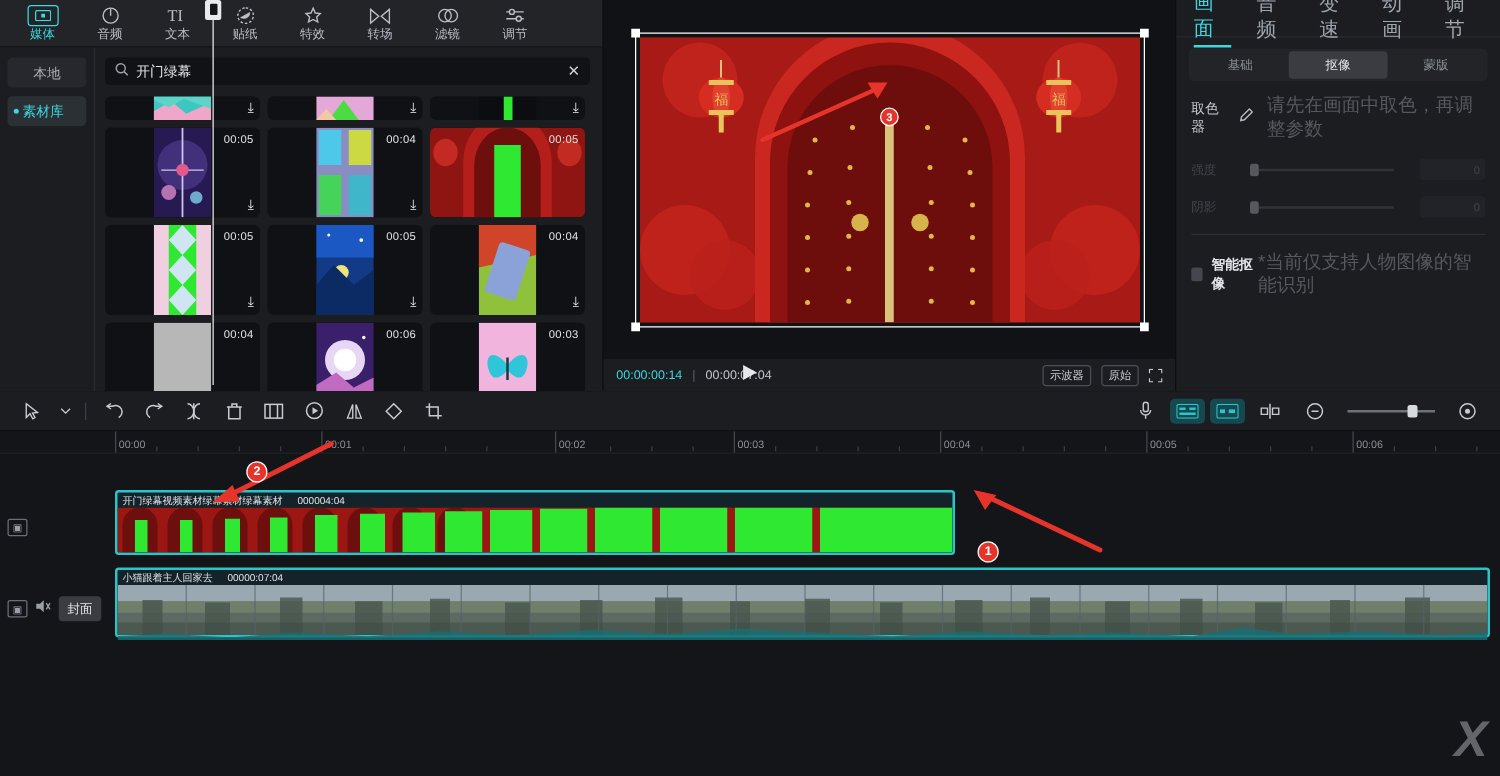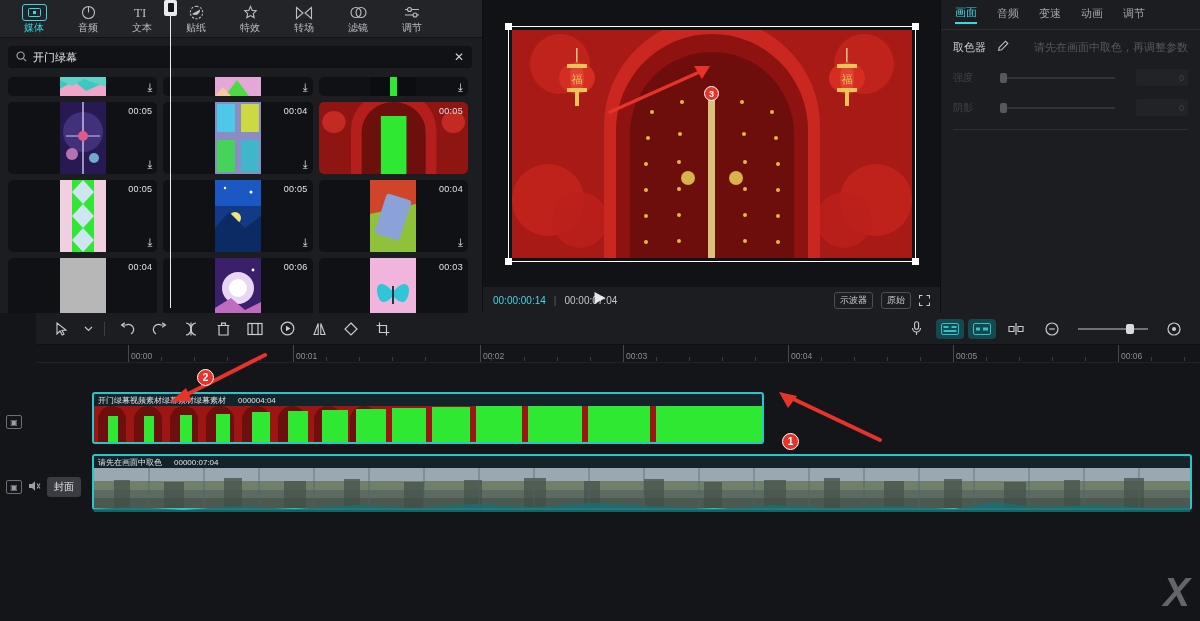--- a/index.html
+++ b/index.html
@@ -69,48 +69,48 @@
   .tc-cur { font-size:10px; color:#3cd7e0; }
   .tc-sep { color:#5c6068; font-size:10px;}
   .tc-tot { font-size:10px; color:#c2c7cd;}
   .play-btn { position:absolute; left:50%; transform:translateX(-50%); cursor:pointer;}
   .pc-right { margin-left:auto; display:flex; align-items:center; gap:8px;}
   .pbtn { font-size:9px; color:#c7cbd1; border:1px solid #4a4e55; border-radius:3px; padding:1px 5px; cursor:pointer;}
   .pico { color:#c7cbd1; cursor:pointer; display:flex; align-items:center;}
 
   
   .props { width:260px; height:313px; background:#1c1d21; border-left:1px solid #0d0d0f; display:flex; flex-direction:column;}
-  .prop-tabs { height:30px; display:flex; align-items:center; gap:20px; padding:0 14px; font-size:11px;
+  .prop-tabs { height:30px; display:flex; align-items:center; gap:20px; padding:0 14px; font-size:16px;
                color:#9fa5ad; border-bottom:1px solid #2a2b30;}
   .prop-tabs .pt { cursor:pointer; padding-bottom:2px;}
   .prop-tabs .pt.active { color:#3cd7e0; border-bottom:2px solid #3cd7e0;}
   .seg { display:flex; margin:9px 10px 0 10px; background:#232428; border-radius:4px; padding:2px; }
   .seg div { flex:1; text-align:center; font-size:10px; padding:4px 0; border-radius:3px; color:#8d939b; cursor:pointer;}
   .seg div.active { background:#3a3c42; color:#e6e9ec;}
   .prop-body { flex:1; padding:10px 12px; font-size:10px; overflow:hidden;}
   .row { display:flex; align-items:center; margin-bottom:12px; }
   .chk { width:11px; height:11px; border-radius:2px; background:#2bc4c9; margin-right:7px; position:relative; cursor:pointer;}
   .chk::after { content:"✓"; position:absolute; left:1px; top:-2px; font-size:9px; color:#10232b;}
   .chk.off { background:#44474d; }
   .chk.off::after { content:""; }
   .lbl-strong { font-size:11px; color:#e2e5e9; font-weight:bold;}
   .reset { margin-left:auto; color:#b7bcc3; cursor:pointer;}
   .picker-row { display:flex; align-items:center; gap:10px; margin-bottom:14px;}
   .picker-lbl { color:#c3c8ce; font-size:11px;}
-  .hint { color:#55585e; font-size:11px; margin-left:auto;}
+  .hint { color:#55585e; font-size:15px; margin-left:auto;}
   .sl-row { display:flex; align-items:center; gap:21px; margin-bottom:13px; opacity:.45;}
   .sl-name { width:26px; font-size:10px; color:#6d7178;}
   .track { flex:1; height:2px; background:#4b4e54; position:relative;}
   .knob { position:absolute; left:0; top:-4px; width:7px; height:10px; border-radius:2px; background:#9aa0a7;}
   .numbox { width:52px; height:17px; background:#2a2c31; border-radius:3px; display:flex; align-items:center;
             justify-content:flex-end; padding-right:4px; font-size:9px; color:#6d7178;}
   .hr { height:1px; background:#2d2f34; margin:6px 0 12px;}
 
   
-  .timeline { position:absolute; left:0; top:313px; width:1200px; height:308px; background:#141519;padding-left:36px;}
+  .timeline { position:absolute; left:0; top:313px; width:1200px; height:308px; background:#141519;}
   .tl-toolbar { height:32px; background:#1c1d21; display:flex; align-items:center; padding:0 10px; gap:0;
                 border-bottom:1px solid #0f1013;}
   .tb { width:32px; height:28px; display:flex; align-items:center; justify-content:center; cursor:pointer; color:#c7ccd2;}
   .tb.sm { width:20px; }
   .tdiv { width:1px; height:14px; background:#3a3d43; margin:0 6px;}
   .tb-right { margin-left:auto; display:flex; align-items:center; gap:4px;}
   .tgl { width:28px; height:20px; border-radius:4px; background:#15484f; display:flex; align-items:center;
          justify-content:center; cursor:pointer;}
   .zoom-slider { width:70px; height:2px; background:#6d7278; position:relative; margin:0 6px;}
   .zoom-knob { position:absolute; left:48px; top:-4px; width:8px; height:10px; border-radius:2px; background:#d7dade;}
@@ -227,20 +227,24 @@
                 <path d="M1 4.5 H15 M1 10 H15" stroke="#b9bec6" stroke-width="1.1"></path>
                 <circle cx="5.5" cy="4.5" r="2" fill="#2b2c30" stroke="#b9bec6" stroke-width="1.1"></circle>
                 <circle cx="11" cy="10" r="2" fill="#2b2c30" stroke="#b9bec6" stroke-width="1.1"></circle>
               </svg>
           </span>
           <span class="tlbl">调节</span>
         </div>
       </div>
 
       <div class="media-body">
+        <div class="cat-col">
+          <div class="cat">本地</div>
+          <div class="cat active">素材库</div>
+        </div>
 
         <div class="browse">
           <div class="searchbar">
             <span class="sq">
               <svg width="11" height="11" viewBox="0 0 11 11">
                   <circle cx="4.6" cy="4.6" r="3.6" fill="none" stroke="#9aa0a8" stroke-width="1.2"></circle>
                   <path d="M7.3 7.3 L10.2 10.2" stroke="#9aa0a8" stroke-width="1.2"></path>
                 </svg>
             </span>
             <input value="开门绿幕" style="">
@@ -480,20 +484,25 @@
     </div>
 
     <div class="props">
       <div class="prop-tabs">
         <span class="pt active">画面</span>
         <span class="pt">音频</span>
         <span class="pt">变速</span>
         <span class="pt">动画</span>
         <span class="pt">调节</span>
       </div>
+      <div class="seg">
+        <div>基础</div>
+        <div class="active">抠像</div>
+        <div>蒙版</div>
+      </div>
       <div class="prop-body">
         <div class="picker-row">
           <span class="picker-lbl">取色器</span>
           <span>
             <svg width="13" height="13" viewBox="0 0 13 13">
                 <path d="M9.5 1.2 L11.8 3.5 L5.5 9.8 L2.6 10.4 L3.2 7.5 Z" fill="none" stroke="#b7bcc3" stroke-width="1.1"></path>
               </svg>
           </span>
           <span class="hint">请先在画面中取色，再调整参数</span>
         </div>
@@ -505,20 +514,25 @@
           <span class="numbox">0</span>
         </div>
         <div class="sl-row">
           <span class="sl-name">阴影</span>
           <span class="track">
               <span class="knob"></span>
             </span>
           <span class="numbox">0</span>
         </div>
         <div class="hr"></div>
+        <div class="row">
+          <span class="chk off"></span>
+          <span class="lbl-strong">智能抠像</span>
+          <span class="hint">*当前仅支持人物图像的智能识别</span>
+        </div>
       </div>
     </div>
   </div>
 
   <div class="timeline">
 
     <div class="tl-toolbar">
       <span class="tb">
         <svg width="12" height="14" viewBox="0 0 12 14">
             <path d="M1 1 L1 12 L4 9 L6.2 13 L8 12 L6 8.4 L10 8 Z" fill="none" stroke="#c7ccd2" stroke-width="1.1"></path>
@@ -728,21 +742,21 @@
             <rect x="428" y="0" width="4" height="36"></rect>
           <rect x="488" y="0" width="4" height="36"></rect>
             <rect x="556" y="0" width="4" height="36"></rect>
         </g>
       </svg>
     </div>
   </div>
 
   <div class="clip clip2">
     <div class="clip-lbl">
-      <span>请先在画面中取色</span>
+      <span>小猫跟着主人回家去</span>
       <span>00000:07:04</span>
     </div>
     <div class="clip-strip">
       <svg width="1096" height="40" viewBox="0 0 1096 40" preserveAspectRatio="none">
         <rect width="1096" height="40" fill="#7c8a92"></rect>
         <g>
           <rect x="0" y="0" width="1096" height="13" fill="#9aa8b2"></rect>
           <rect x="0" y="13" width="1096" height="9" fill="#6f7f6a"></rect>
           <rect x="0" y="22" width="1096" height="18" fill="#5d6a62"></rect>
         </g>

